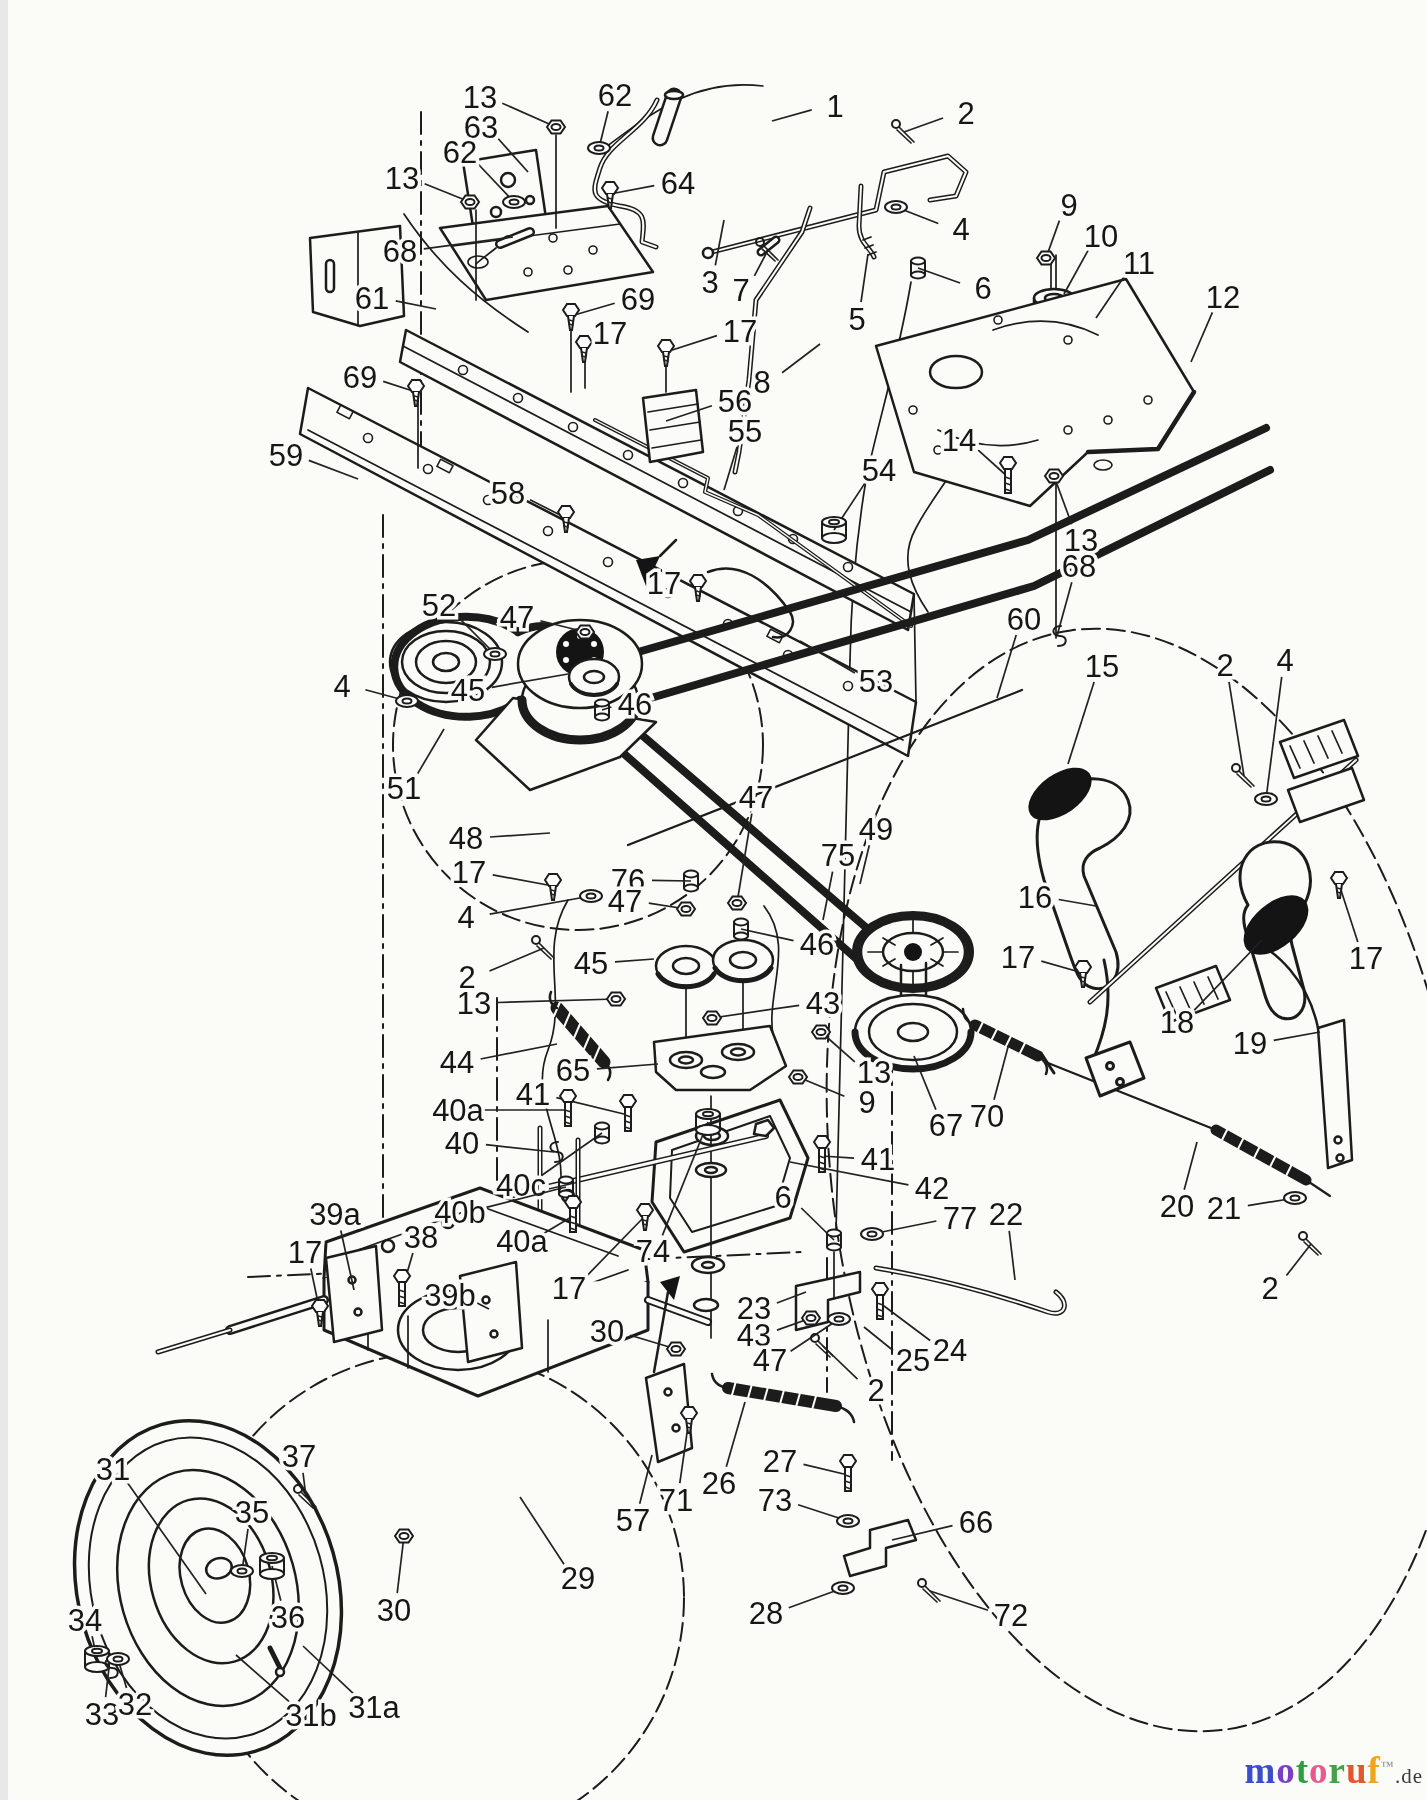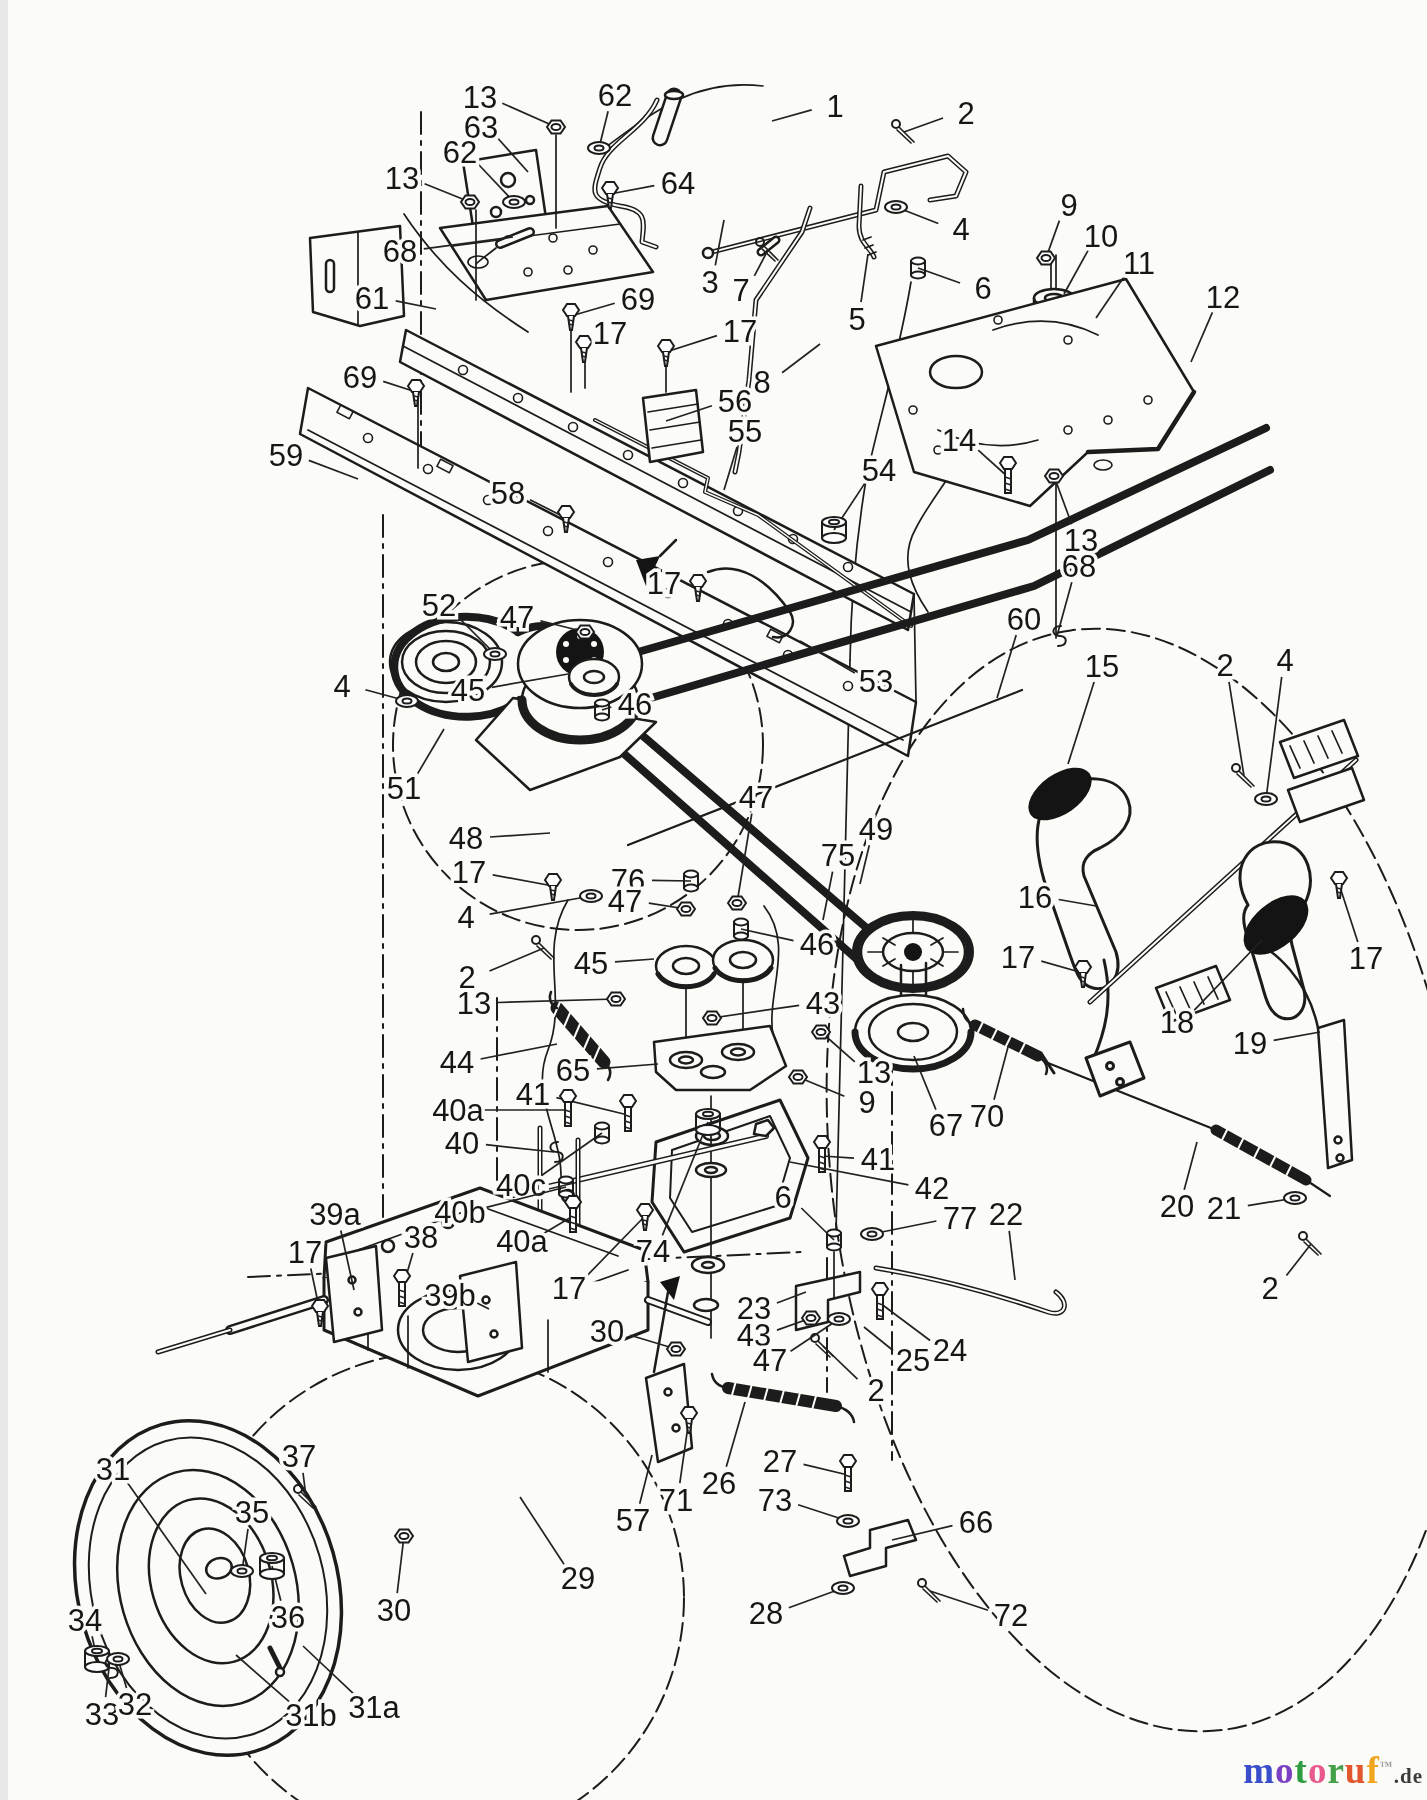--- a/index.html
+++ b/index.html
@@ -12,21 +12,21 @@
   #base{stroke:#1c1c1c;}
   .dash{stroke-dasharray:18 7;stroke-width:2;}
   .dashdot{stroke-dasharray:22 7 4 7;stroke-width:2;}
   .thin{stroke-width:1.7;}
   .lbl text{font-family:"Liberation Sans",sans-serif;font-size:31px;fill:#161616;
             paint-order:stroke;stroke:#fbfbf7;stroke-width:7px;}
   .lbl line{stroke:#222;stroke-width:1.7;}
   .logo{position:absolute;right:12px;bottom:8px;font-family:"Liberation Serif",serif;
         font-weight:bold;font-size:37px;letter-spacing:1px;white-space:nowrap;}
   .logo .tm{font-size:13px;color:#9a9a9a;vertical-align:super;}
-  .logo .suffix{font-size:21px;font-weight:bold;}
+  .logo .suffix{font-size:21px;font-weight:normal;}
 </style>
 </head>
 <body>
 
 <div class="stage">
 
 <svg id="base" viewBox="0 0 1427 1800" fill="none" stroke-linecap="round" stroke-linejoin="round" stroke-width="2.5">
 
   <g class="nf">
     <path class="dashdot" d="M413,112 V470"></path>

